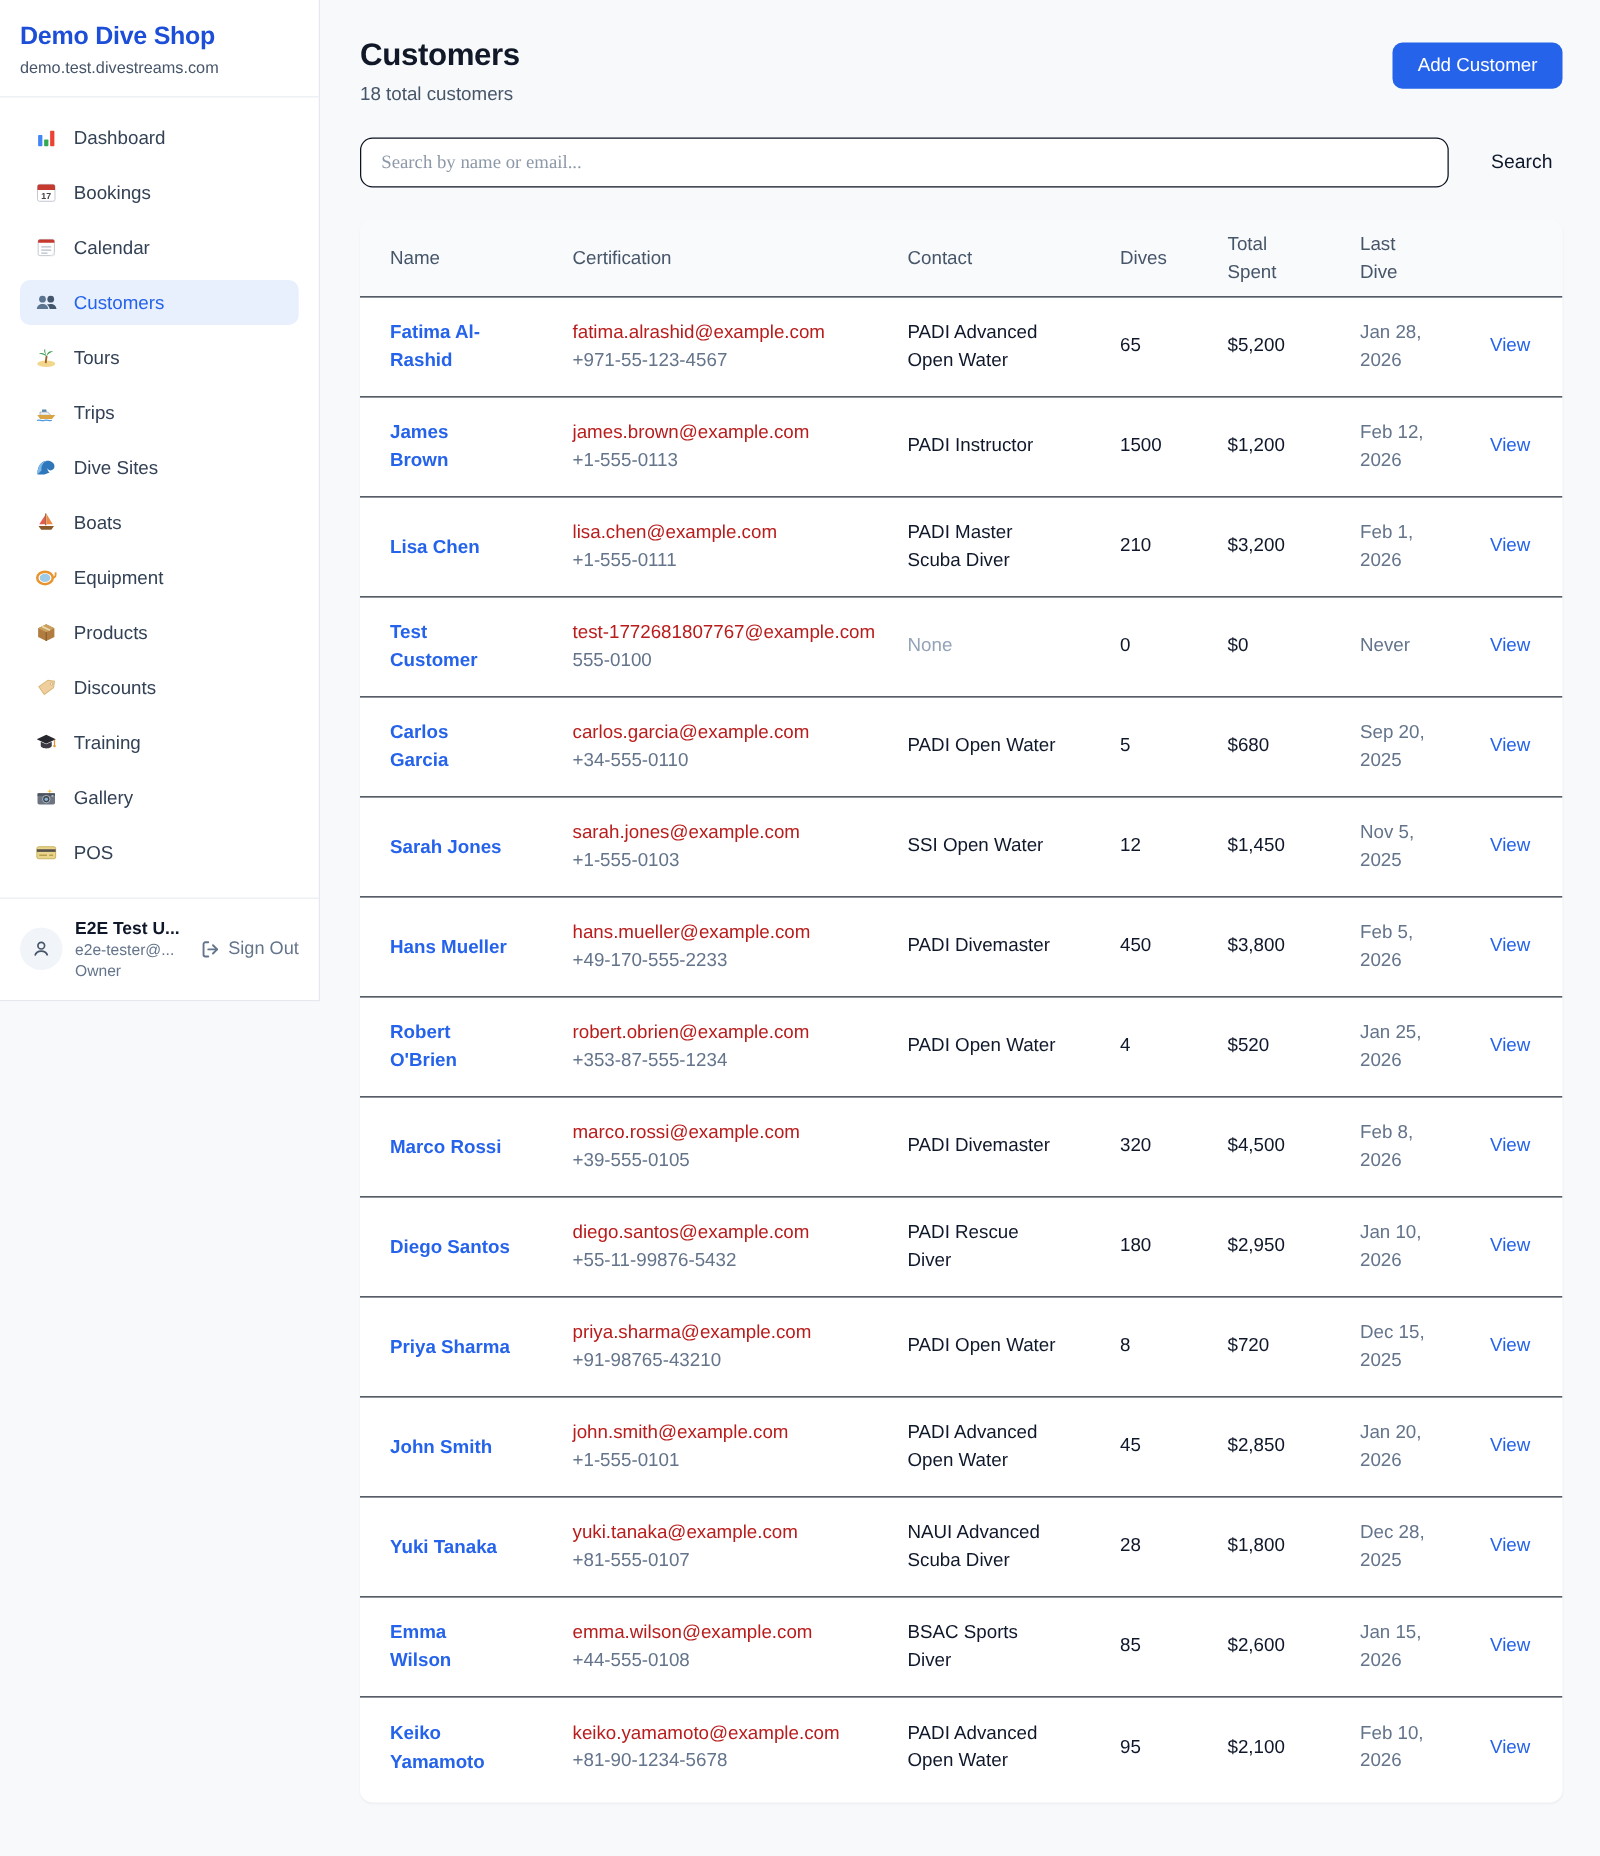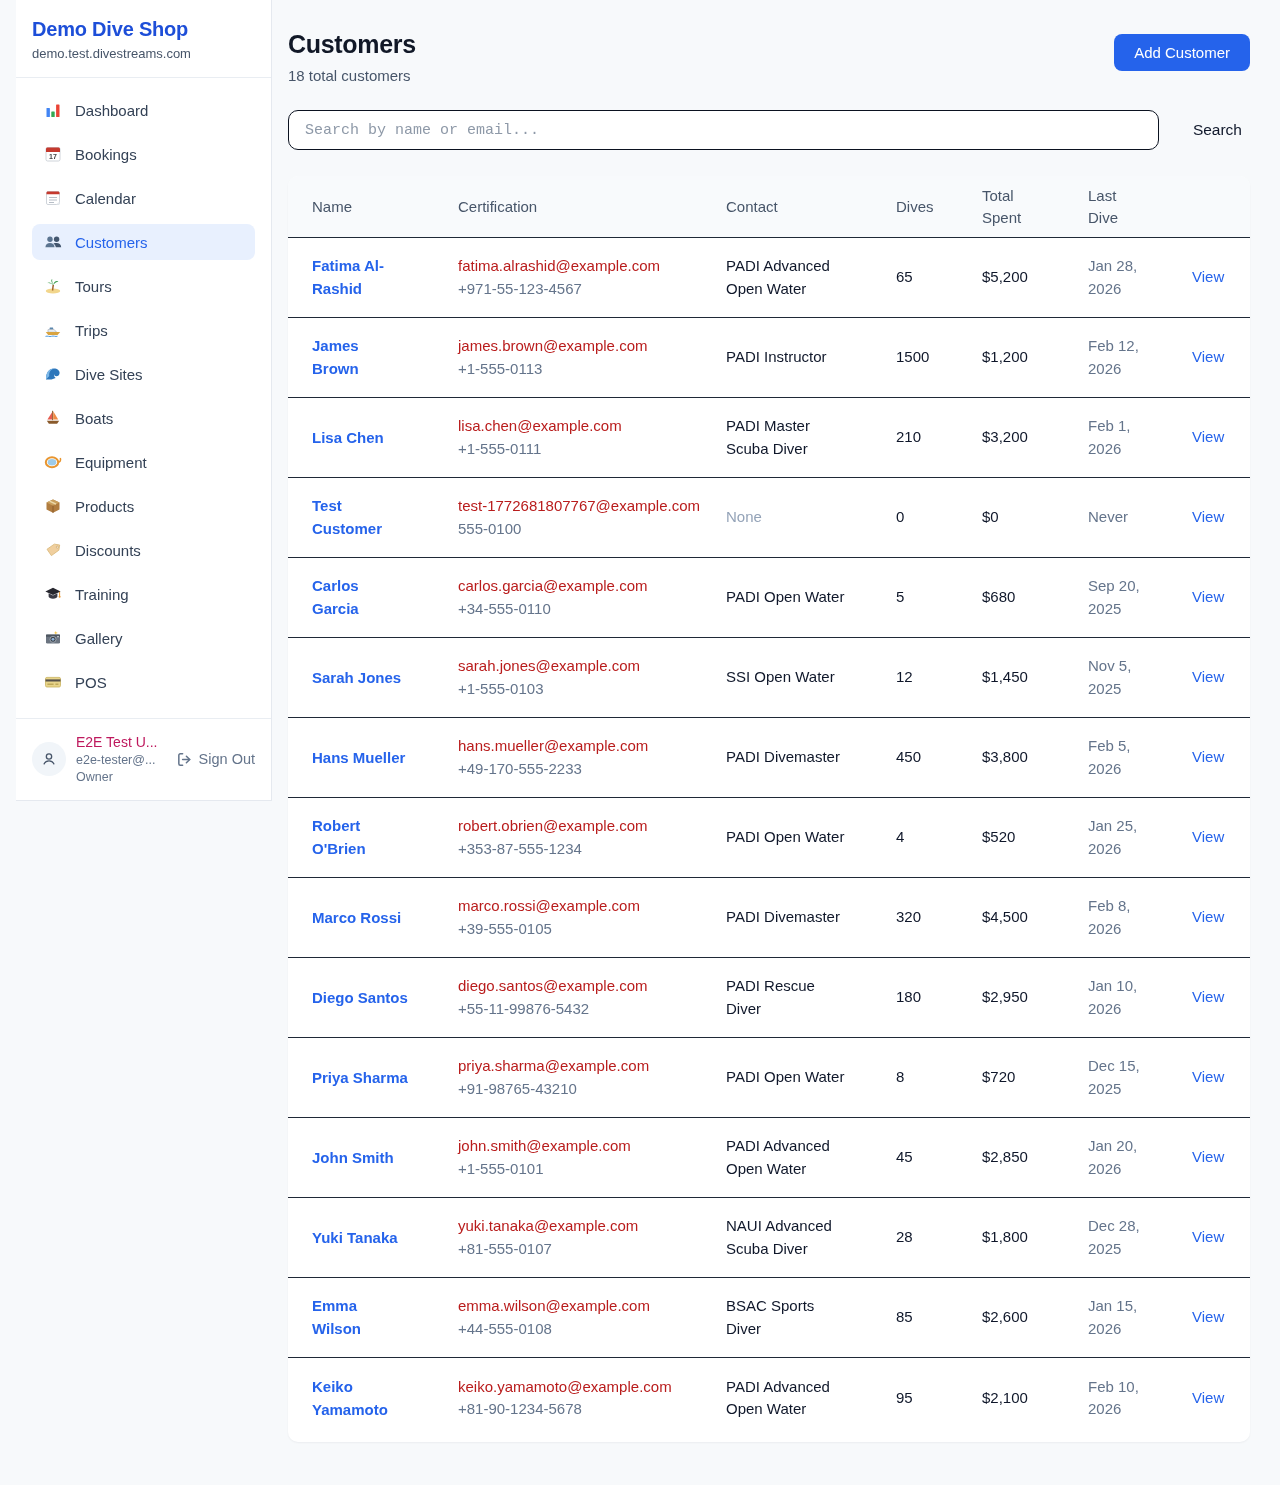--- a/index.html
+++ b/index.html
@@ -1,45 +1,45 @@
 <!DOCTYPE html>
 <html><head>
 <meta charset="utf-8">
 <style>
   * { margin:0; padding:0; box-sizing:border-box; }
   html,body { width:1280px; min-height:1485px; background:#f7f9fb; font-family:"Liberation Sans", sans-serif; color:#0f172a; }
 
   
-  .sidebar { position:absolute; top:0; left:16px; width:256px; background:#fff; border-right:1px solid #e5e9ef; border-bottom:1px solid #e5e9ef; }
+  .sidebar { position:absolute; top:0; left:0; width:256px; background:#fff; border-right:1px solid #e5e9ef; border-bottom:1px solid #e5e9ef; }
   .brand { padding:18px 16px 16px; border-bottom:1px solid #e9edf2; }
   .brand-title { font-size:20px; font-weight:700; color:#1d4ed8; letter-spacing:-.2px; }
   .brand-domain { font-size:13px; color:#475569; margin-top:5px; }
   .nav { padding:14px 16px 10px; }
   .nav-item { display:flex; align-items:center; gap:13px; height:36px; padding:0 12px; margin-bottom:8px; border-radius:8px; font-size:15px; color:#334155; text-decoration:none; cursor:pointer; }
   .nav-item.active { background:#e8f0fe; color:#2563eb; font-weight:500; }
   .nav-icon { width:18px; height:18px; display:inline-flex; }
   .nav-icon svg { width:18px; height:18px; }
   .user-section { border-top:1px solid #e9edf2; padding:14px 16px; display:flex; align-items:center; gap:10px; }
   .avatar { width:34px; height:34px; border-radius:50%; background:#f1f5f9; display:flex; align-items:center; justify-content:center; flex:0 0 34px; }
   .avatar svg { width:20px; height:20px; }
   .user-info { line-height:1.35; min-width:0; }
-  .user-name { font-size:14px; font-weight:400; color:#be185d; white-space:nowrap; }
+  .user-name { font-size:14px; font-weight:700; color:#0f172a; white-space:nowrap; }
   .user-email,.user-role { font-size:12.5px; color:#64748b; white-space:nowrap; }
   .signout-btn { margin-left:auto; display:flex; align-items:center; gap:6px; background:none; border:none; color:#64748b; font-size:14.5px; font-family:inherit; cursor:pointer; padding:0; }
   .signout-btn svg { width:17px; height:17px; }
 
   
   .main { margin-left:256px; padding:30px 30px 26px 32px; }
   .main-header { display:flex; justify-content:space-between; align-items:flex-start; }
   .page-title { font-size:25px; font-weight:700; letter-spacing:-.3px; color:#111827; }
   .page-subtitle { font-size:15px; color:#475569; margin-top:8px; }
   .add-btn { background:#2563eb; color:#fff; border:none; border-radius:8px; font-family:inherit; font-size:15px; font-weight:500; padding:10px 20px; cursor:pointer; margin-top:4px;text-align:right; }
 
   .search-row { display:flex; align-items:center; margin-top:26px; }
-  .search-input { flex:1; height:40px; border:1px solid #0b1220; border-radius:10px; padding:0 16px; font-size:15px; font-family:Liberation Mono, monospace; color:#0f172a; background:#fff; outline:none; }
+  .search-input { flex:1; height:40px; border:1px solid #0b1220; border-radius:10px; padding:0 16px; font-size:15px; font-family:Liberation Serif, serif; color:#0f172a; background:#fff; outline:none; }
   .search-input::placeholder { color:#8e99a8; }
   .search-btn { margin-left:26px; background:none; border:none; font-family:inherit; font-size:15.5px; color:#0f172a; cursor:pointer; padding:6px 8px; }
 
   
   .card { margin-top:26px; background:#fff; border-radius:10px; box-shadow:0 1px 2px rgba(16,24,40,.05); overflow:hidden; padding-bottom:4px; }
   .grid { display:grid; grid-template-columns:146px 268px 170px 86px 106px 104px 1fr; padding:0 24px; }
   .thead { background:#f8fafc; border-bottom:1px solid #1f2937; }
   .h-cell { display:flex; align-items:center; min-height:61px; font-size:15px; color:#475569; line-height:1.45; padding-right:10px; }
   .h-cell .wrap-narrow { display:inline-block; max-width:48px; }
   .row { border-bottom:1px solid #1f2937; align-items:center; min-height:80px; }

